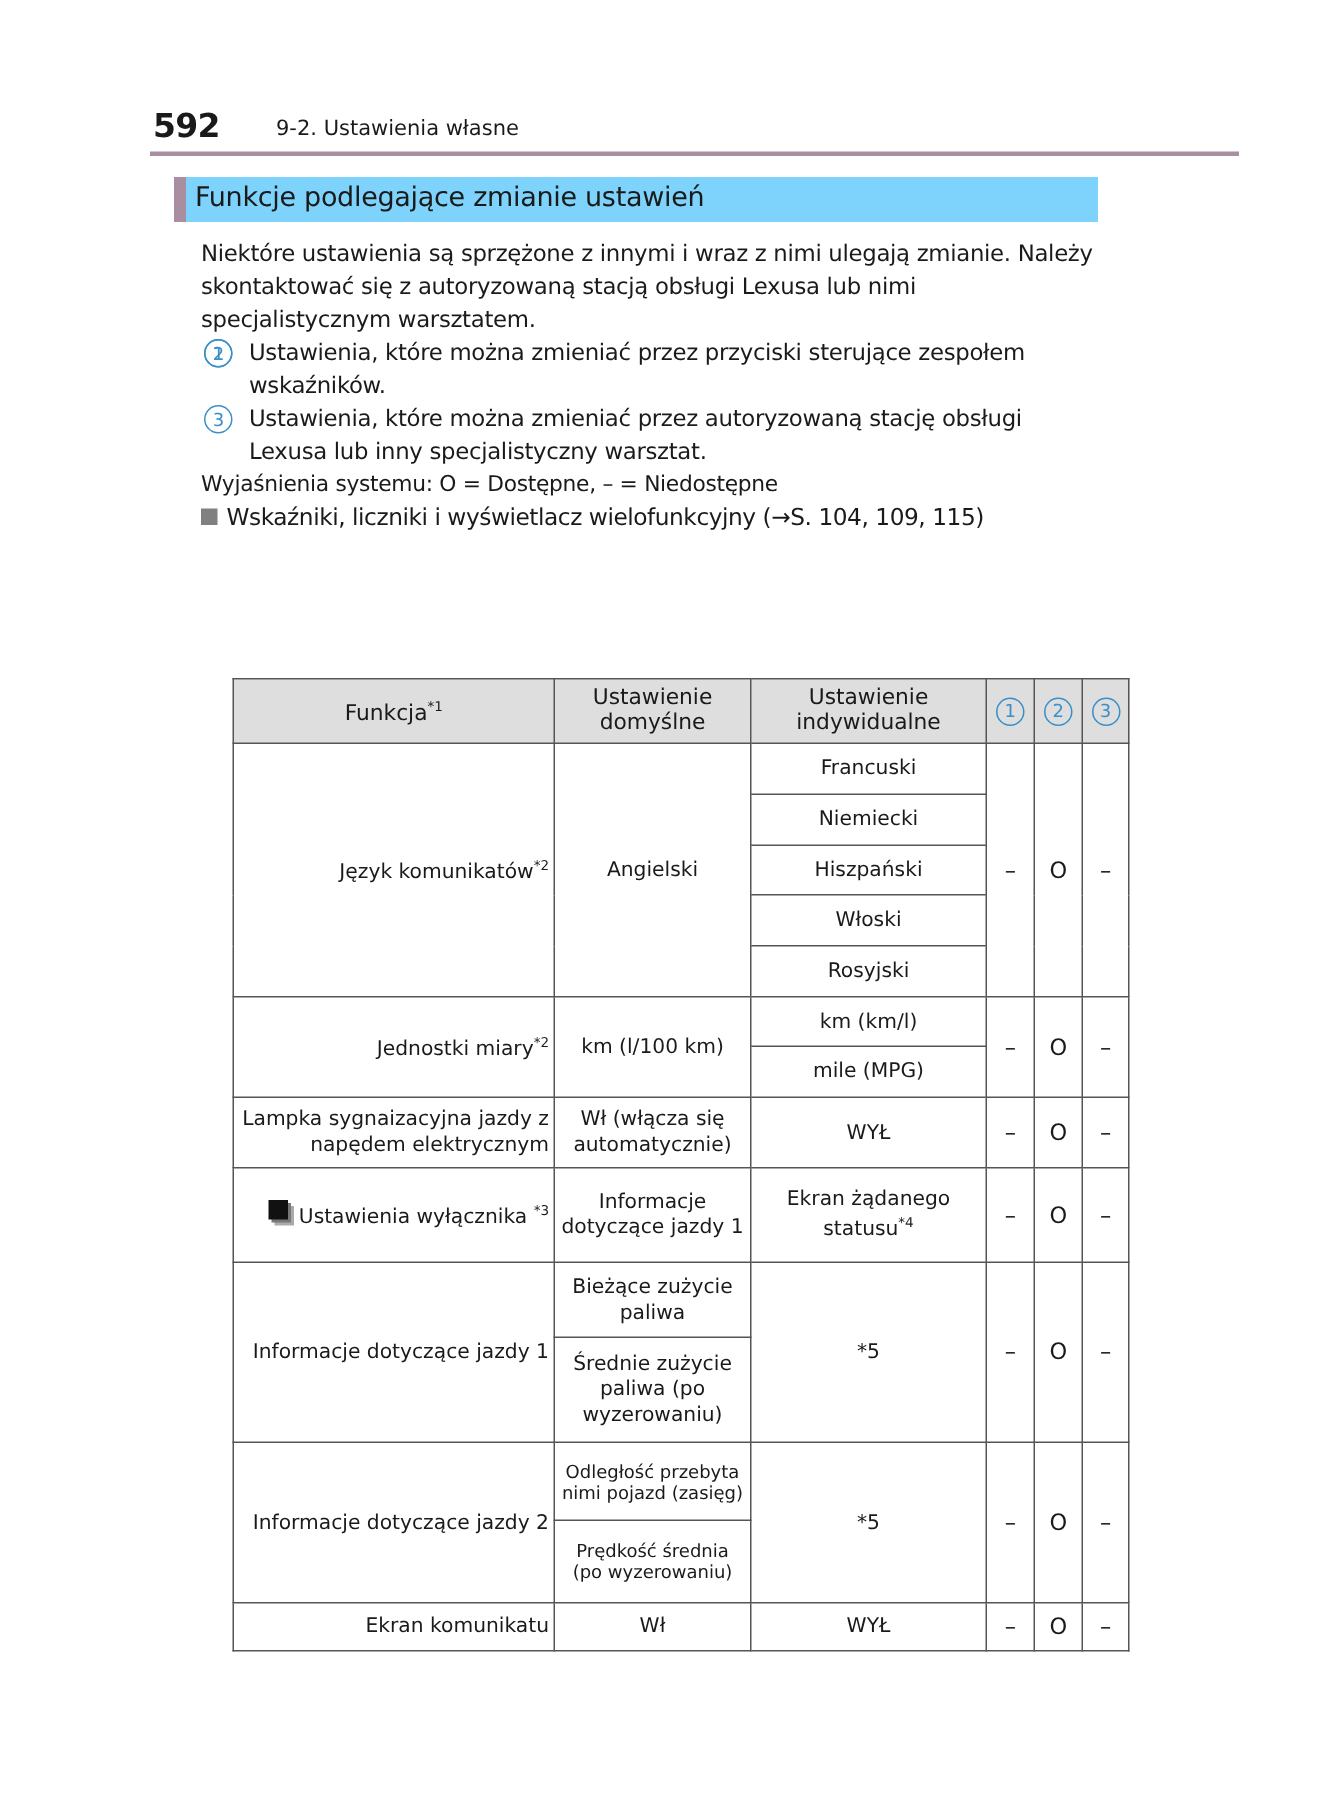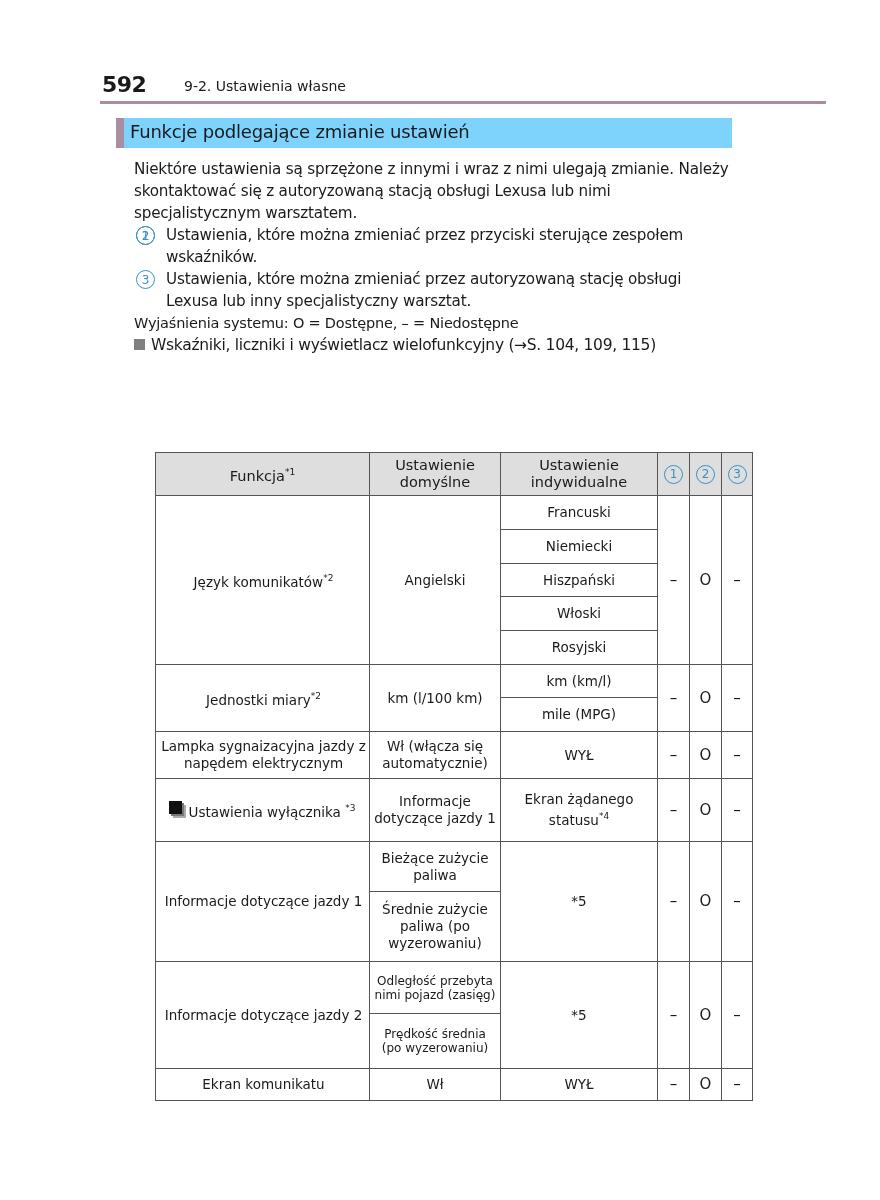--- a/index.html
+++ b/index.html
@@ -17,21 +17,21 @@
   .note { position:relative; padding-left:32px; }
   .circ { display:inline-flex; align-items:center; justify-content:center; width:19px; height:19px;
           border:1.2px solid #3a8fc8; border-radius:50%; color:#3a8fc8; font-size:12px; box-sizing:border-box; line-height:1; }
   .note .circ { position:absolute; left:2px; top:2px; }
   .legend { font-size:14.5px; }
   .subhead { font-size:15.5px; font-weight:normal; letter-spacing:-0.3px; margin-top:1px; }
   .subhead .sq { display:inline-block; width:11px; height:11px; background:#808080; margin-right:6px; vertical-align:0px; }
   table { position:absolute; left:134px; top:452px; border-collapse:collapse; font-size:13.5px; table-layout:fixed;margin-left:21px; }
   td, th { border:1.3px solid #555; text-align:center; vertical-align:middle; padding:0 3px; line-height:17px; font-weight:normal; }
   th { background:#dedede; height:42px; font-size:14.5px; }
-  td.left { text-align:center; padding-left:5px; }
+  td.left { text-align:right; padding-left:5px; }
   .sym { font-size:15px; }
   sup { font-size:9px; }
   .small { font-size:12px; line-height:14px; }
   .icon-switch { display:inline-block; position:relative; width:18px; height:18px; vertical-align:-3px; margin-right:2px; }
   .icon-switch .b1 { position:absolute; left:4px; top:4px; width:13px; height:13px; background:#aaa; }
   .icon-switch .b2 { position:absolute; left:2px; top:2px; width:13px; height:13px; background:#777; }
   .icon-switch .b3 { position:absolute; left:0; top:0; width:13px; height:13px; background:#111; }
 </style>
 </head>
 <body>

